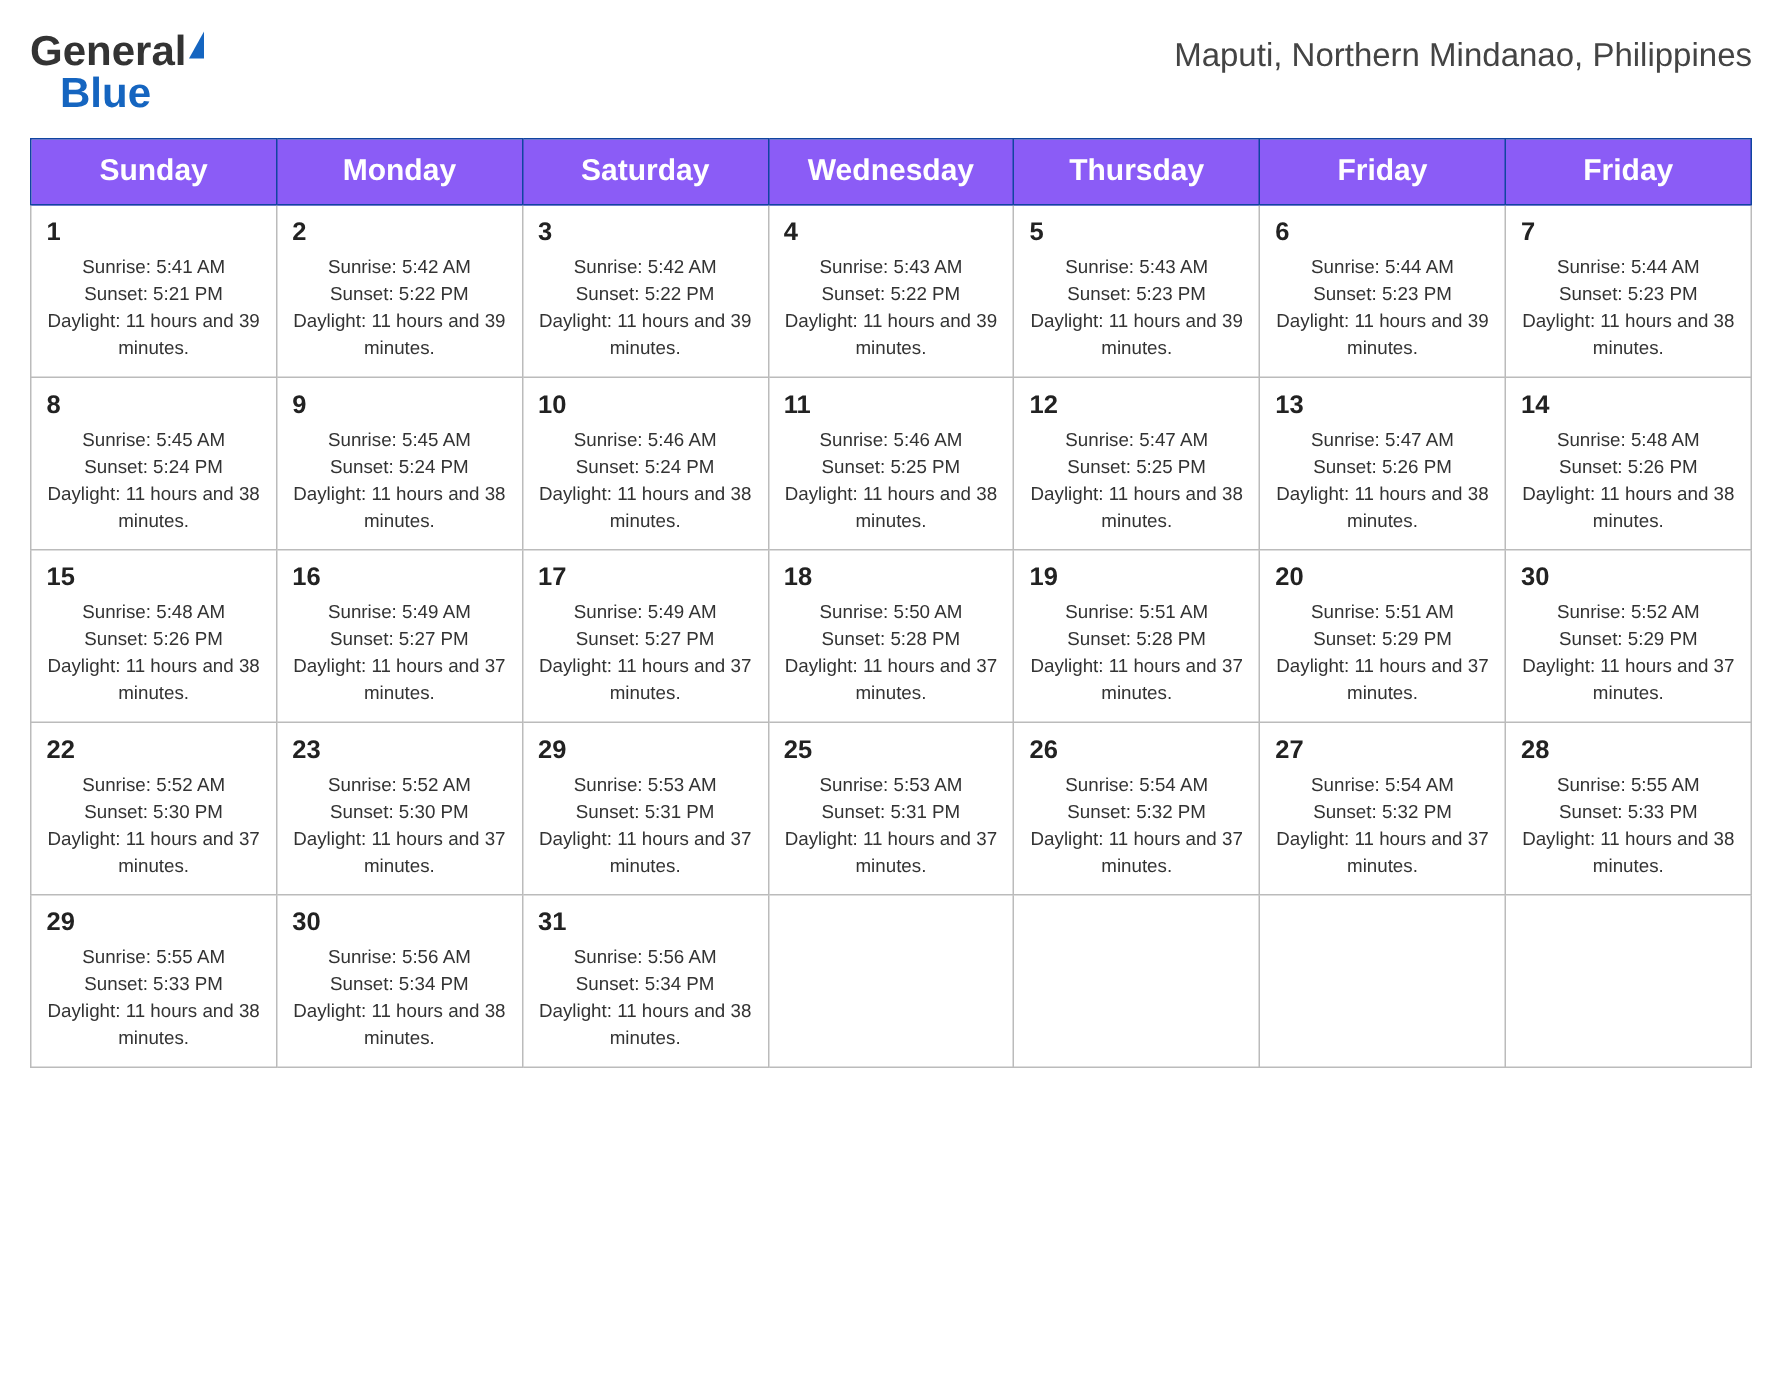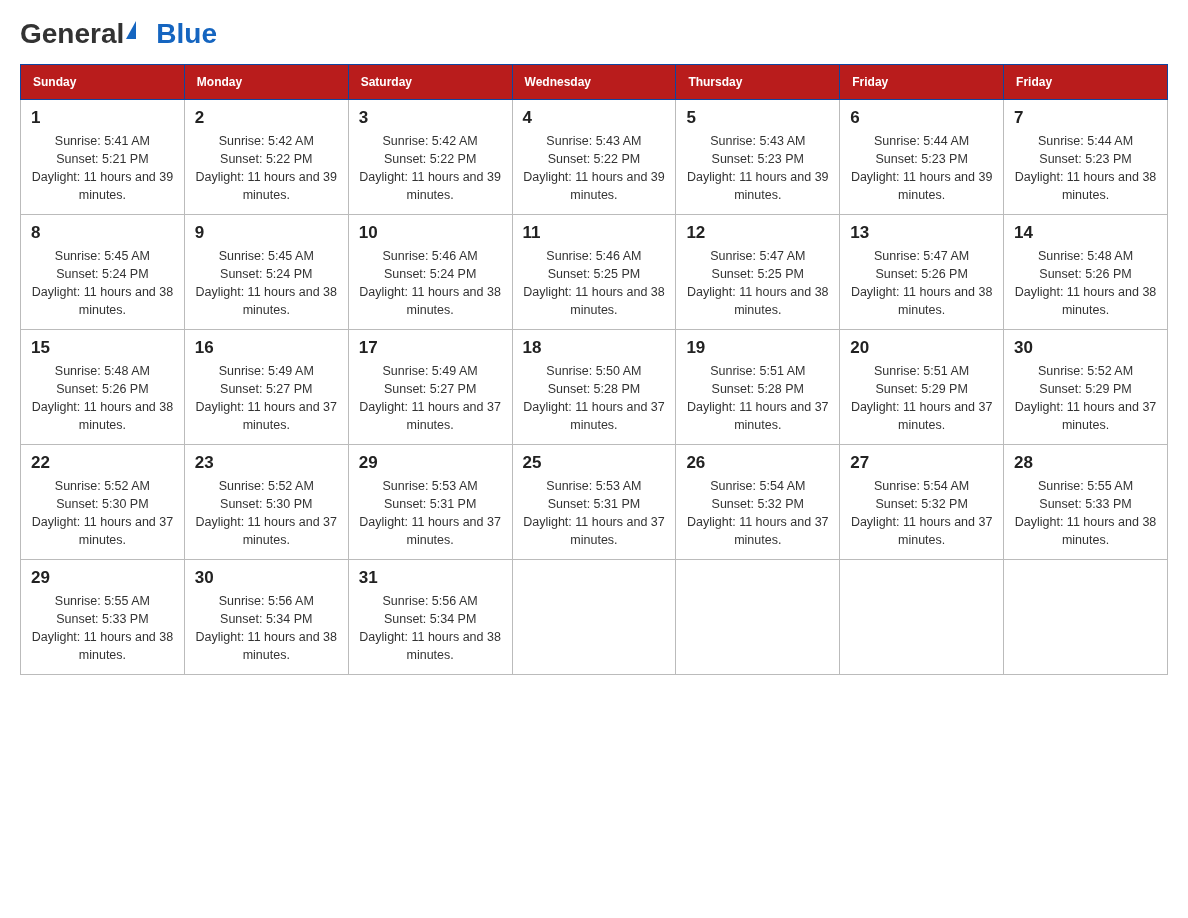--- a/index.html
+++ b/index.html
@@ -11,21 +11,21 @@
       padding: 20px;
     }
     .header {
       display: flex;
       justify-content: space-between;
       align-items: flex-start;
       margin-bottom: 16px;
     }
     .logo {
       display: flex;
-      flex-direction: row;
+      flex-direction: column;
       align-items: flex-start;
     }
     .logo-general {
       font-size: 28px;
       font-weight: bold;
       color: #333;
       line-height: 1;
     }
     .logo-blue {
       font-size: 28px;
@@ -63,26 +63,26 @@
       font-size: 22px;
       color: #444;
       margin-top: 4px;
     }
     .calendar {
       width: 100%;
       border-collapse: collapse;
       border: 1px solid #aaa;
     }
     .calendar th {
-      background-color: #b91c1c;
+      background-color: #8b5cf6;
       color: #fff;
-      font-size: 12px;
+      font-size: 20px;
       font-weight: bold;
       padding: 10px 12px;
-      text-align: left;
+      text-align: center;
       border: 1px solid #1045a0;
     }
     .calendar td {
       border: 1px solid #bbb;
       vertical-align: top;
       padding: 8px 10px;
       width: calc(100% / 7);
       min-height: 110px;
     }
     .day-number {
@@ -109,20 +109,21 @@
 
 <div class="header">
   <div class="logo">
     <div class="logo-row">
       <span class="logo-general">General</span>
       <span class="logo-triangle"></span>
     </div>
     <span class="logo-blue">Blue</span>
   </div>
   <div class="title-section">
+    <div class="location">Maputi, Northern Mindanao, Philippines</div>
   </div>
 </div>
 
 <table class="calendar">
   <thead>
     <tr>
     <th>Sunday</th>
         <th>Monday</th>
         <th>Saturday</th>
         <th>Wednesday</th>

